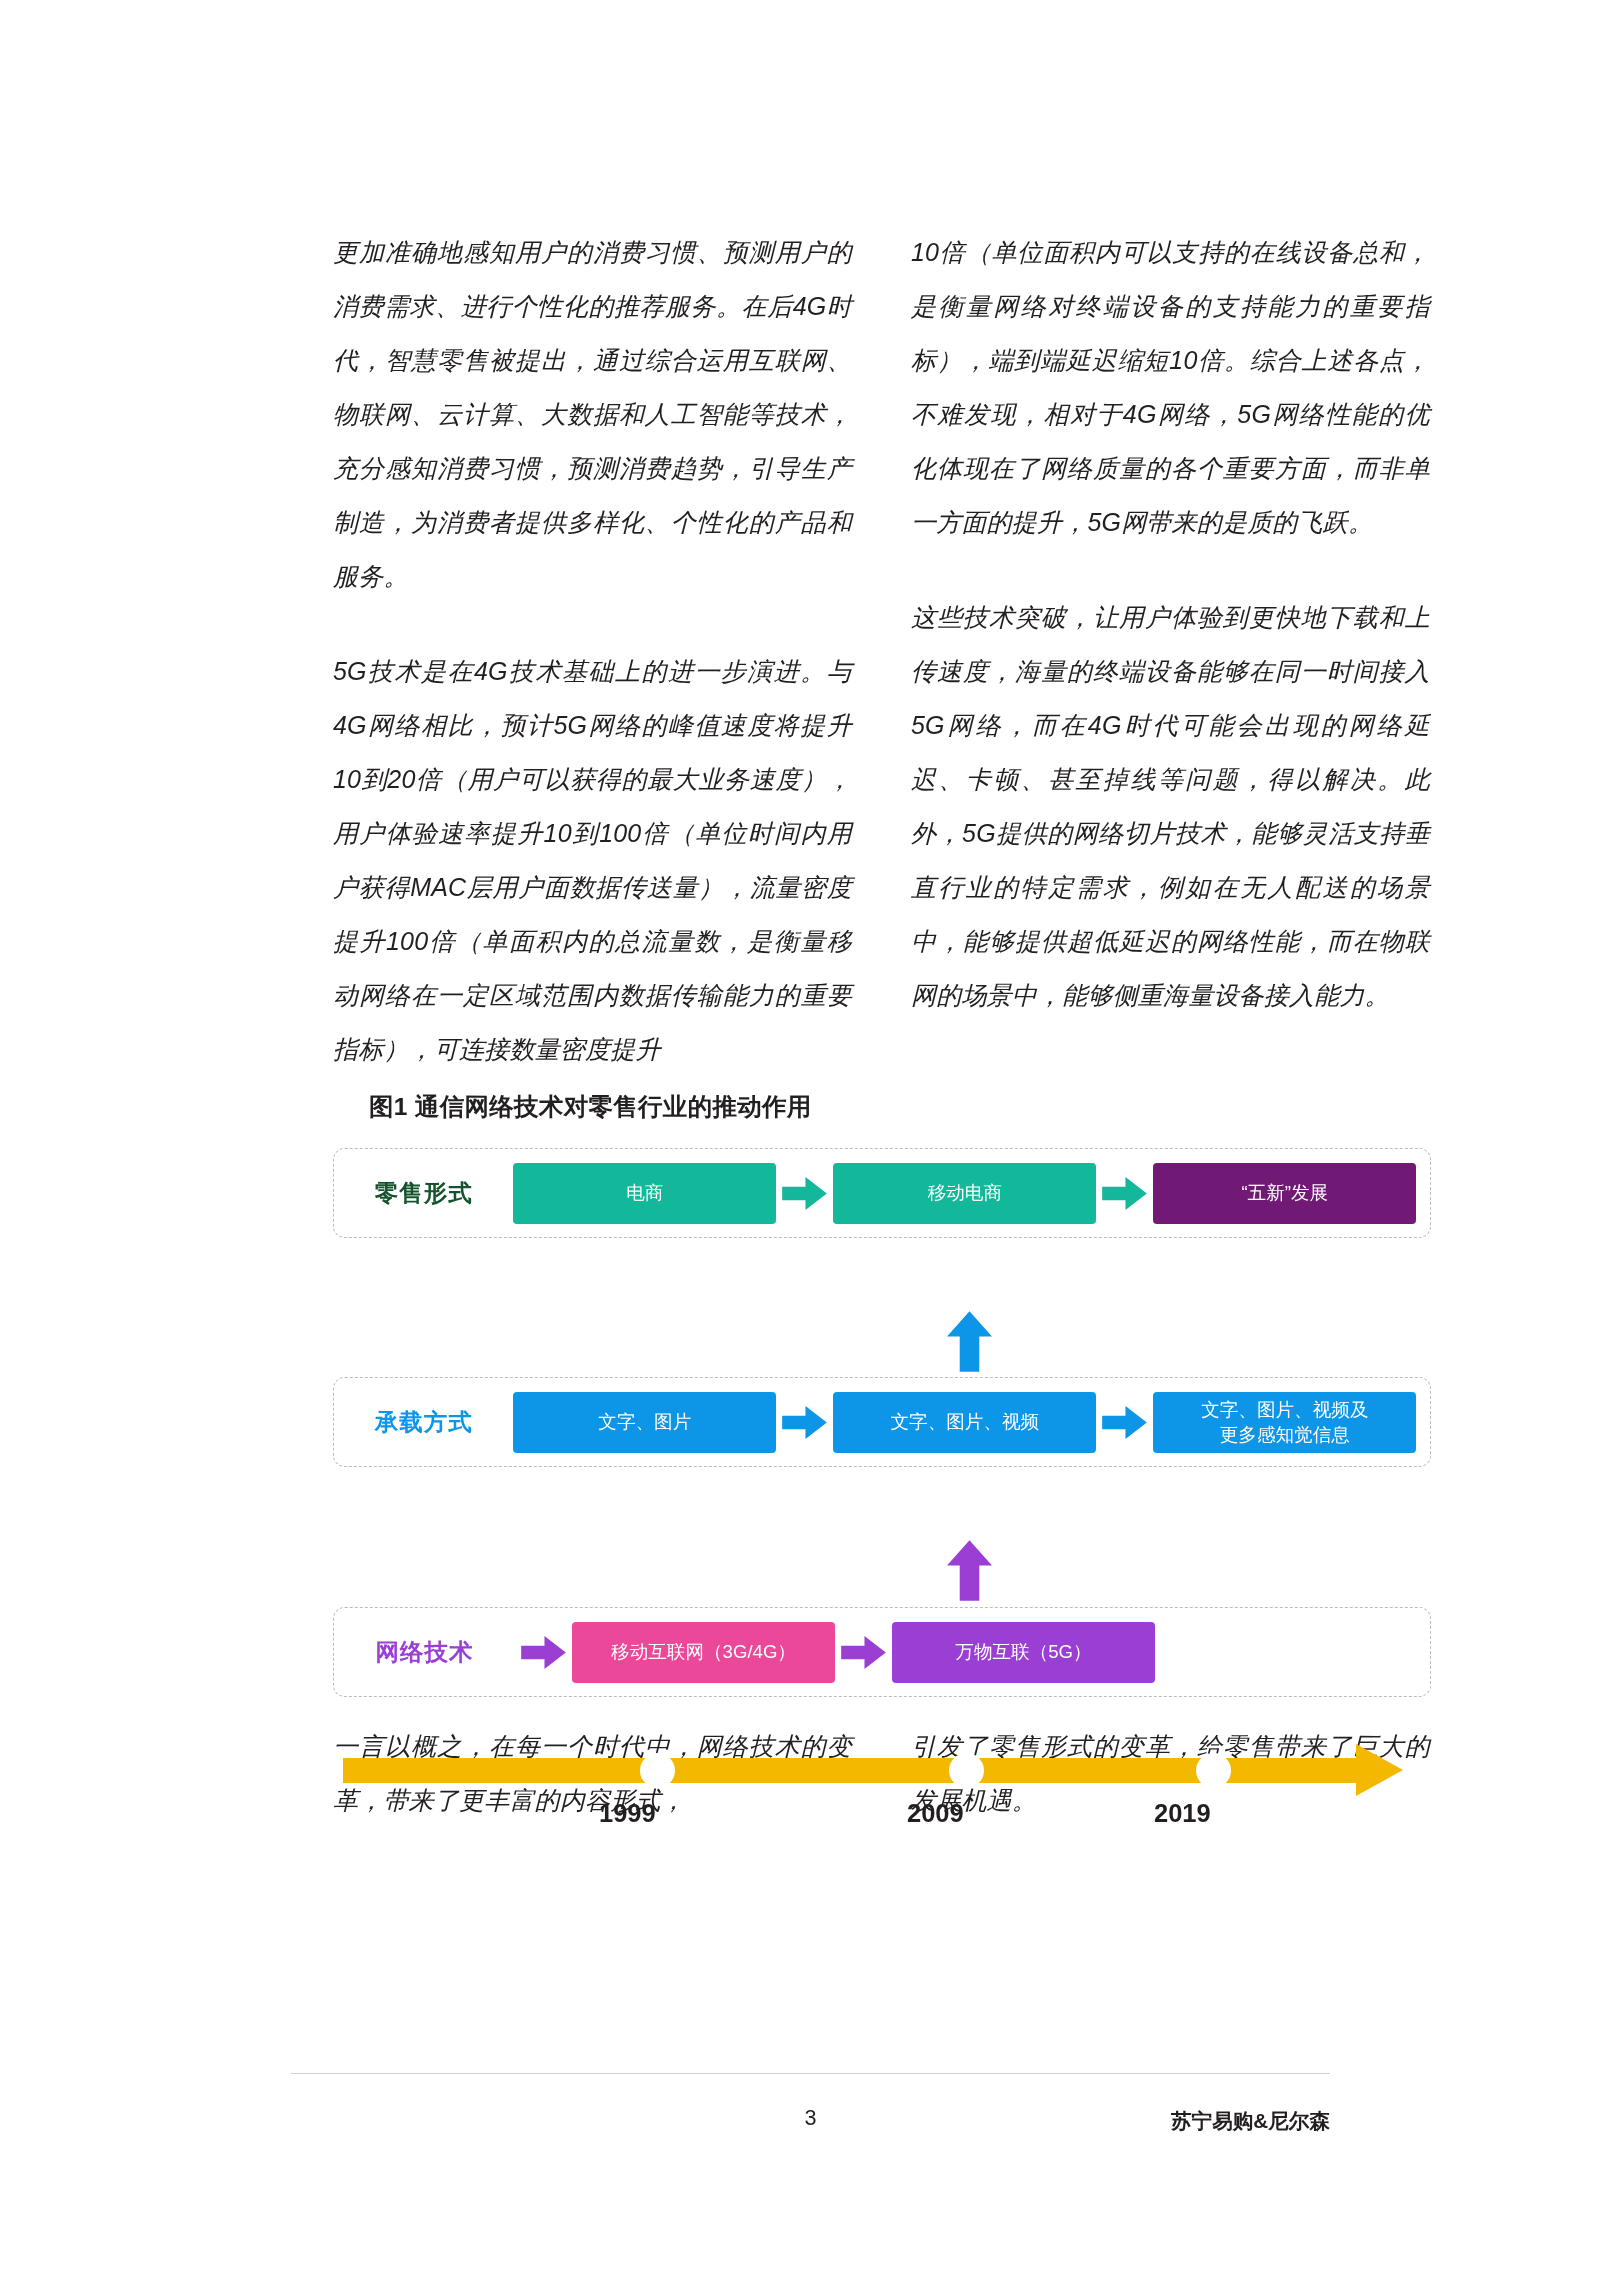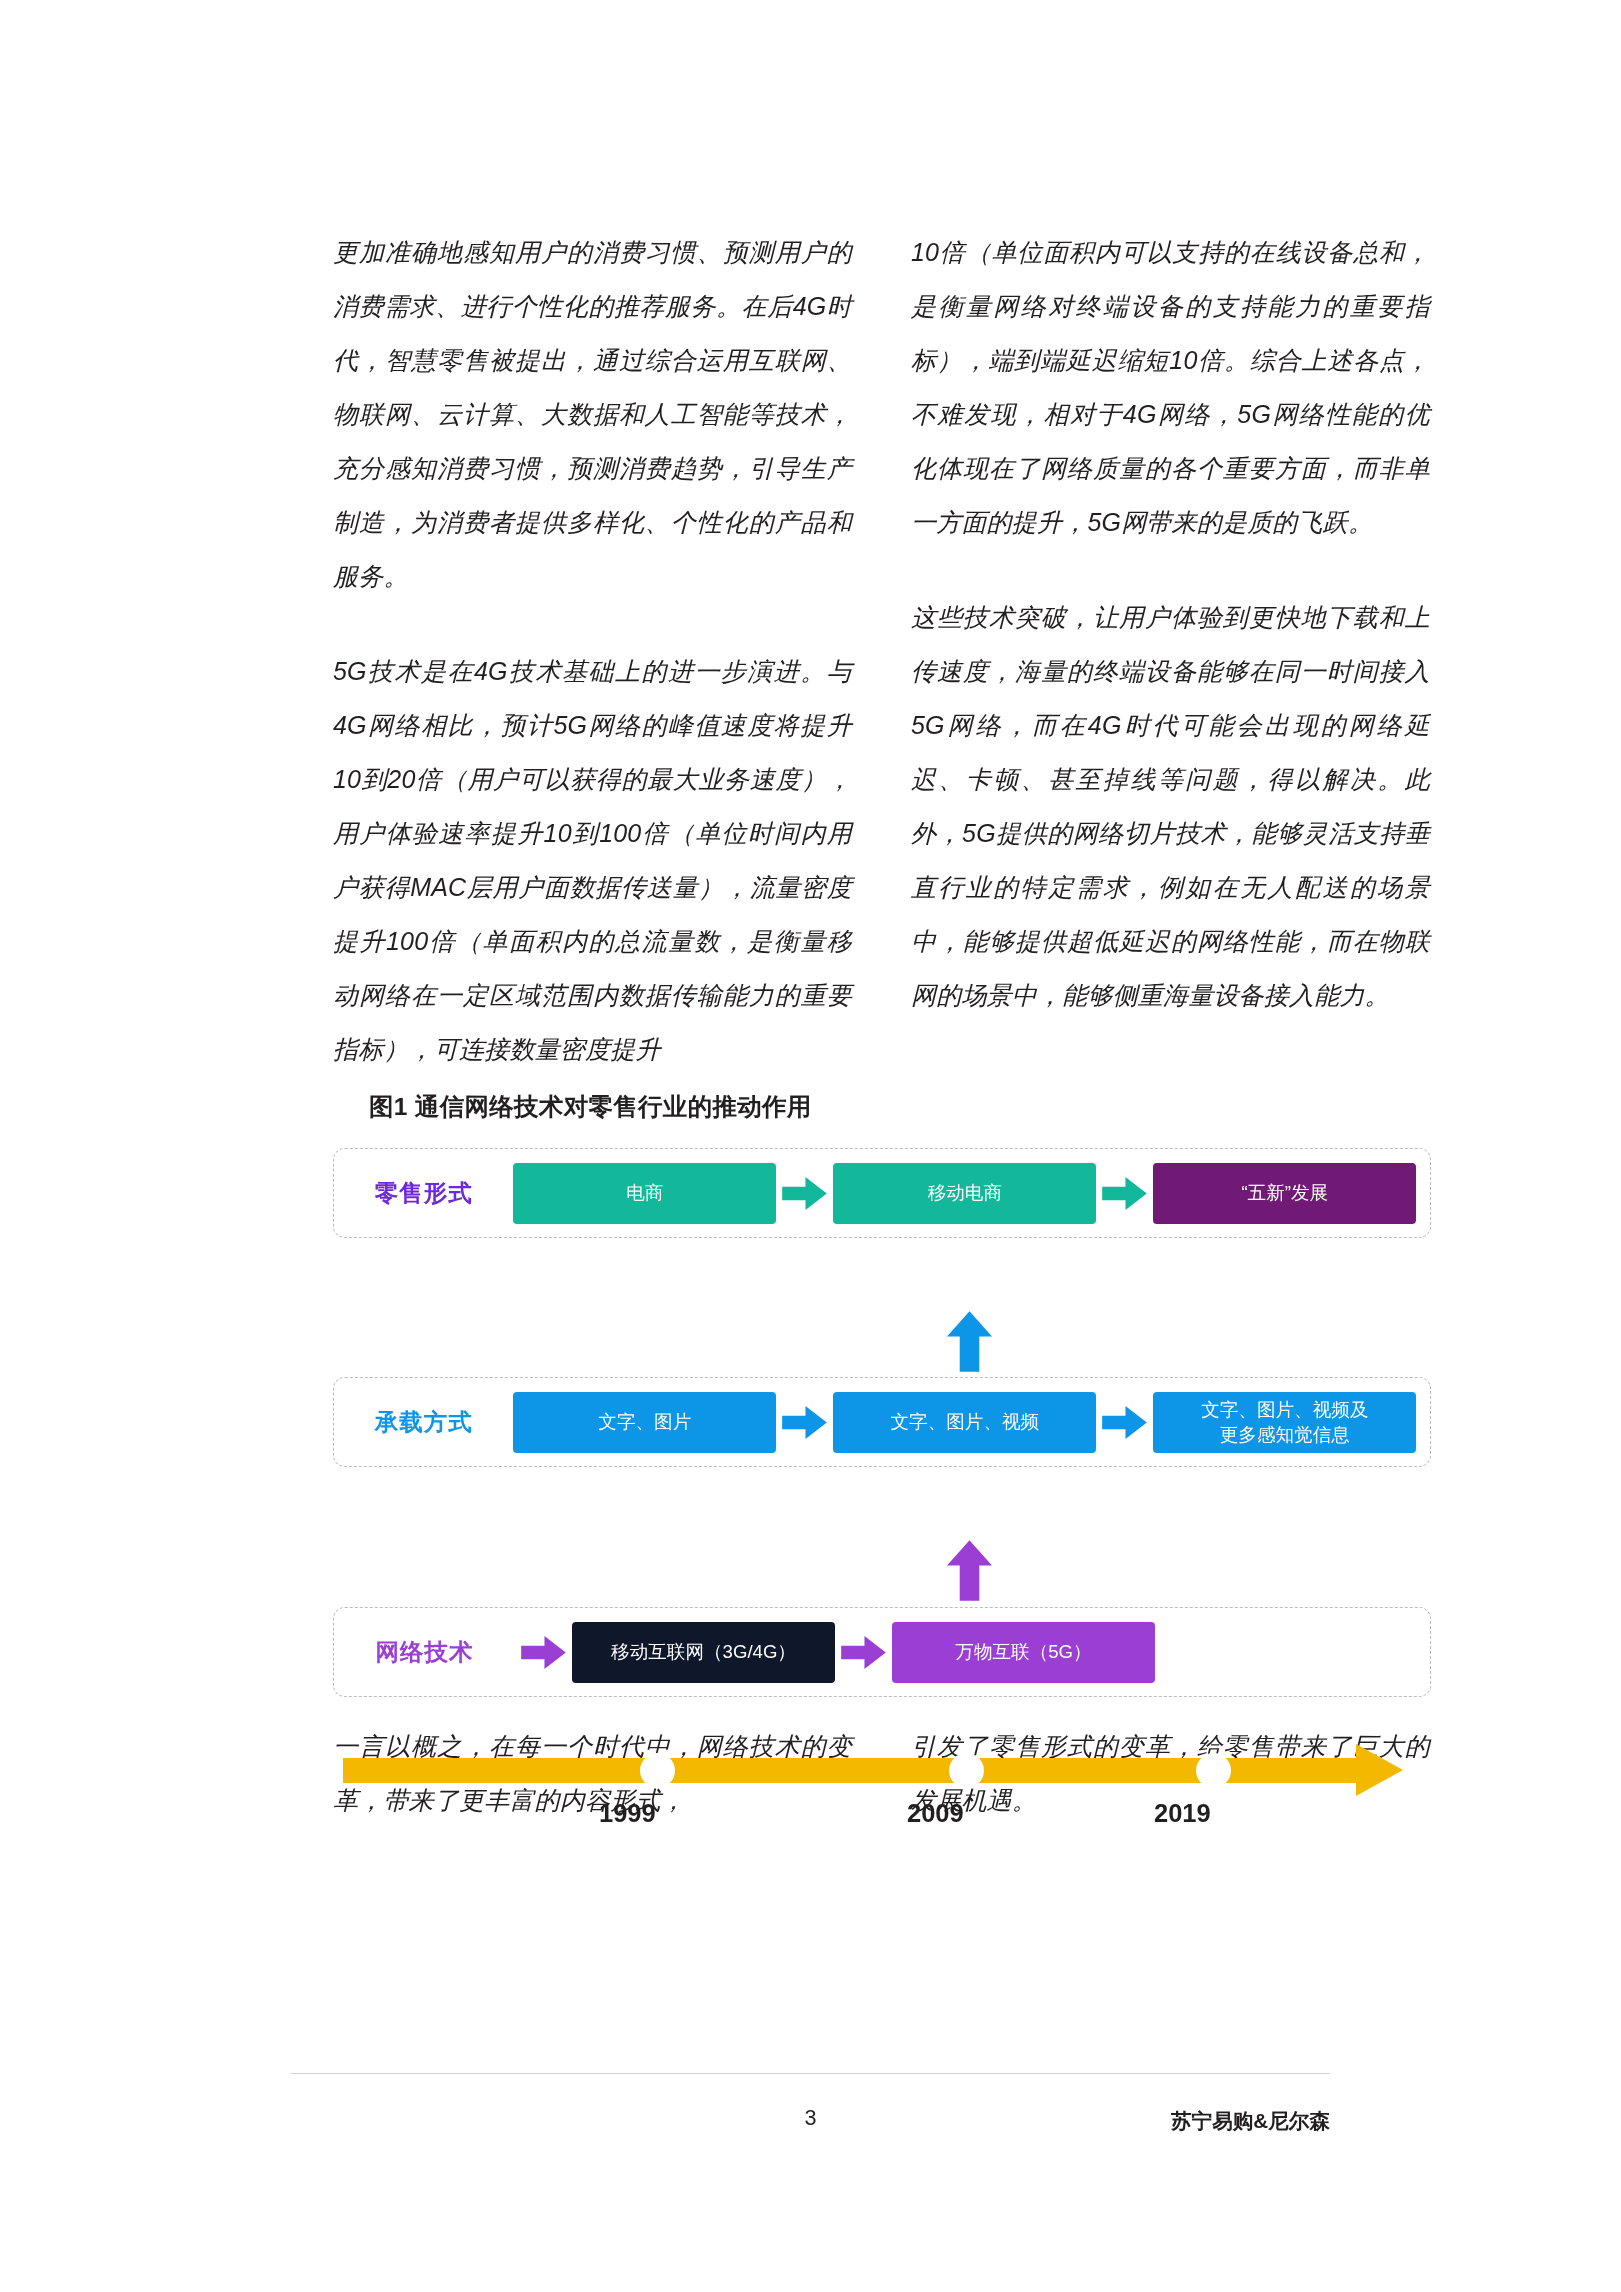--- a/index.html
+++ b/index.html
@@ -191,21 +191,21 @@
         <p class="body">10倍（单位面积内可以支持的在线设备总和，是衡量网络对终端设备的支持能力的重要指标），端到端延迟缩短10倍。综合上述各点，不难发现，相对于4G网络，5G网络性能的优化体现在了网络质量的各个重要方面，而非单一方面的提升，5G网带来的是质的飞跃。</p>
         <p class="body">这些技术突破，让用户体验到更快地下载和上传速度，海量的终端设备能够在同一时间接入5G网络，而在4G时代可能会出现的网络延迟、卡顿、甚至掉线等问题，得以解决。此外，5G提供的网络切片技术，能够灵活支持垂直行业的特定需求，例如在无人配送的场景中，能够提供超低延迟的网络性能，而在物联网的场景中，能够侧重海量设备接入能力。</p>
       </div>
     </div>
 
     <div class="figure-title">图1 通信网络技术对零售行业的推动作用</div>
 
     <div class="figure">
 
       <div class="row-band row1">
-        <div class="row-label" style="color:#6d28d9">零售形式</div>
+        <div class="row-label" style="color:#14532d">零售形式</div>
         <div class="row-chain">
           <div class="box b1" style="background:#13b79a">电商</div>
           <div class="arrow-h">
             <svg width="45" height="33" viewBox="0 0 46 34">
                 <path d="M0 10 h24 V0 l22 17 -22 17 V24 H0 Z" fill="#13b79a"></path>
               </svg>
           </div>
           <div class="box b2" style="background:#13b79a">移动电商</div>
           <div class="arrow-h">
             <svg width="45" height="33" viewBox="0 0 46 34">
@@ -249,21 +249,21 @@
       </div>
 
       <div class="row-band row3">
         <div class="row-label" style="color:#9b3fd4">网络技术</div>
         <div class="row-chain">
           <div class="arrow-h">
             <svg width="45" height="33" viewBox="0 0 46 34">
                 <path d="M0 10 h24 V0 l22 17 -22 17 V24 H0 Z" fill="#9b3fd4"></path>
               </svg>
           </div>
-          <div class="box b2" style="background:#0f172a">移动互联网（3G/4G）</div>
+          <div class="box b2" style="background:#ec4899">移动互联网（3G/4G）</div>
           <div class="arrow-h">
             <svg width="45" height="33" viewBox="0 0 46 34">
                 <path d="M0 10 h24 V0 l22 17 -22 17 V24 H0 Z" fill="#9b3fd4"></path>
               </svg>
           </div>
           <div class="box b3" style="background:#9b3fd4">万物互联（5G）</div>
         </div>
       </div>
 
       <div class="timeline">

